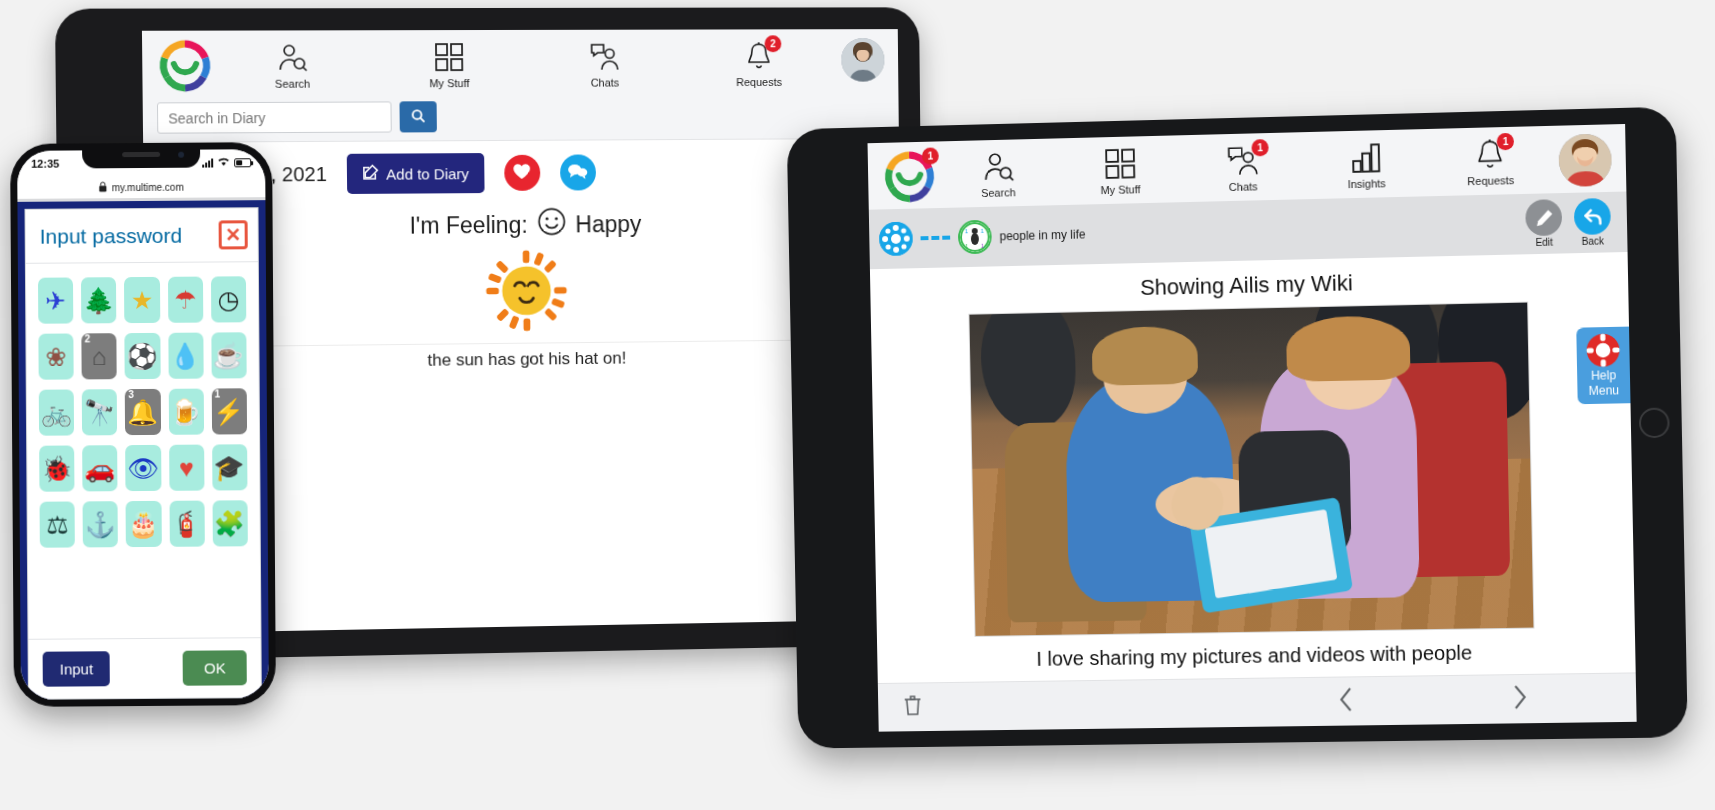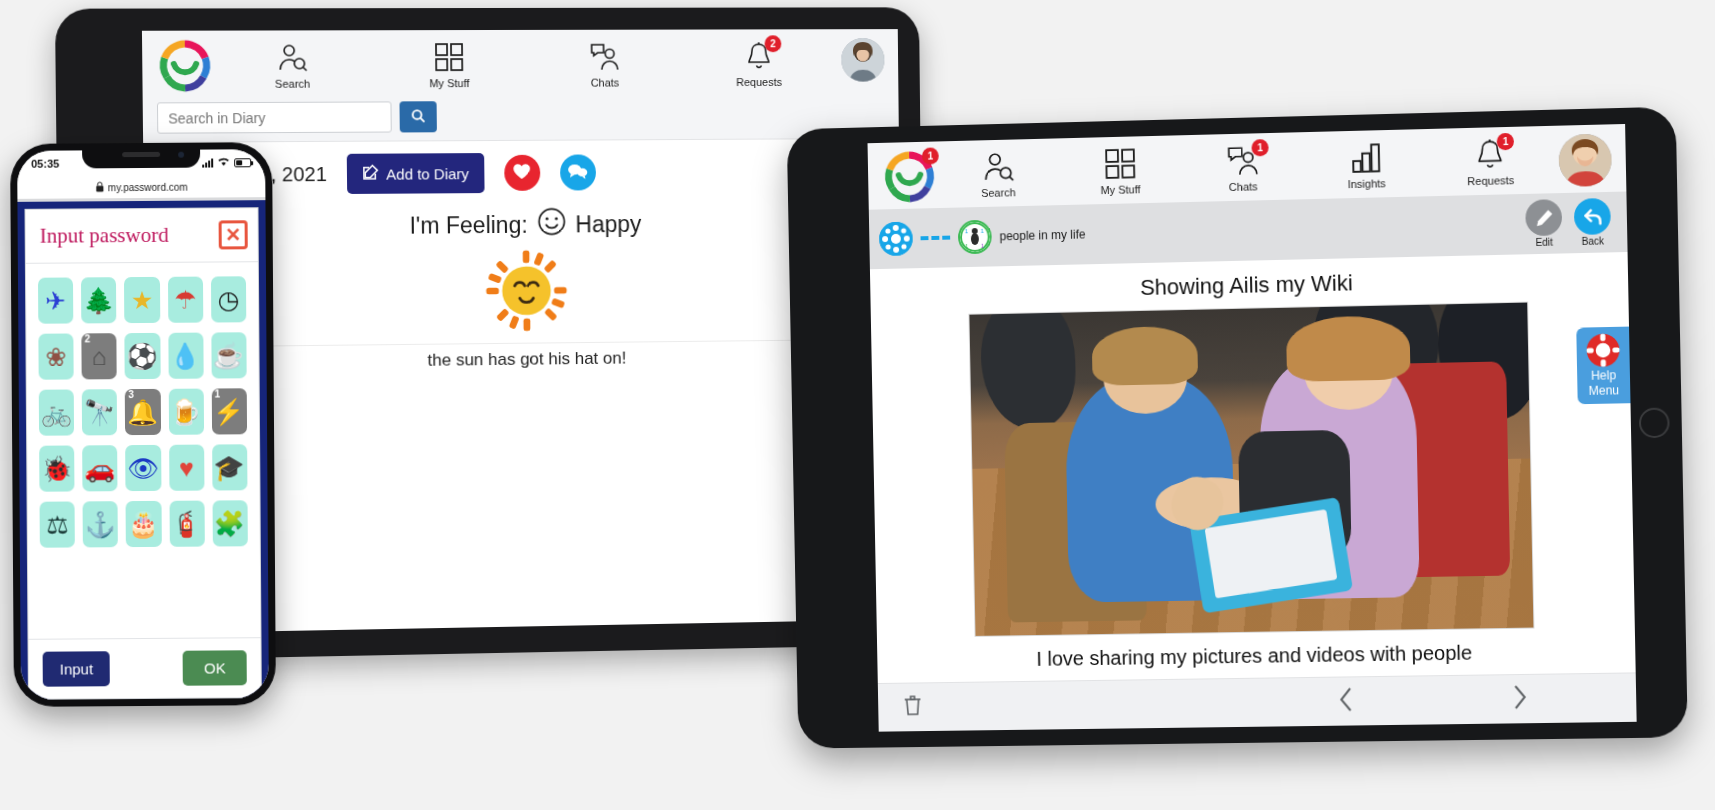--- a/index.html
+++ b/index.html
@@ -99,21 +99,21 @@
   
   .pw-app { flex: 1; background: #16257a; position: relative; padding: 7px 7px 0 7px; display:flex; flex-direction:column;}
   .pw-dialog {
     background: #fff; flex: 1; display: flex; flex-direction: column;
     border: 1px solid #cfd2d6;
   }
   .pw-head {
     display: flex; align-items: center; padding: 12px 10px 12px 14px;
     border-bottom: 1px solid #e2e4e7;
   }
-  .pw-title { font-size: 21px; color: #be185d; font-weight: normal; font-family: Liberation Serif, serif; }
+  .pw-title { font-size: 21px; color: #0369a1; font-weight: normal; }
   .pw-close {
     margin-left: auto; width: 29px; height: 29px;
     border: 3px solid #e8563f; border-radius: 4px; color: #e8563f;
     display: flex; align-items: center; justify-content: center;
     font-size: 19px; font-weight: bold; line-height: 1; cursor: pointer;
   }
   .pw-grid {
     flex: 1; padding: 14px 12px; display: grid;
     grid-template-columns: repeat(5, 1fr);
     grid-auto-rows: 46px; gap: 10px 8px; align-content: start;
@@ -686,21 +686,21 @@
   </div>
 
   <div class="phone">
     <div class="notch">
       <div class="speaker"></div>
       <div class="cam"></div>
     </div>
     <div class="screen">
 
       <div class="status-bar">
-        <span class="time">05:35</span>
+        <span class="time">12:35</span>
         <span class="right">
           <span class="sig">
               <i></i>
               <i></i>
               <i></i>
               <i></i>
             </span>
           <span>
             <svg width="13" height="10" viewBox="0 0 14 10" fill="#111">
               <path d="M7 9.6 4.6 6.9a3.6 3.6 0 0 1 4.8 0z"></path>
@@ -713,21 +713,21 @@
         </span>
       </div>
 
       <div class="url-bar">
         <span>
           <svg width="9" height="11" viewBox="0 0 10 12" fill="#222">
             <rect x="1" y="5" width="8" height="6.5" rx="1.3"></rect>
             <path d="M2.6 5V3.4a2.4 2.4 0 0 1 4.8 0V5" fill="none" stroke="#222" stroke-width="1.1"></path>
           </svg>
         </span>
-        <span>my.password.com</span>
+        <span>my.multime.com</span>
       </div>
       <div class="phone-chrome-sep"></div>
 
       <div class="pw-app">
         <div class="pw-dialog">
           <div class="pw-head">
             <div class="pw-title">Input password</div>
             <div class="pw-close">✕</div>
           </div>
           <div class="pw-grid" id="pw-grid">

